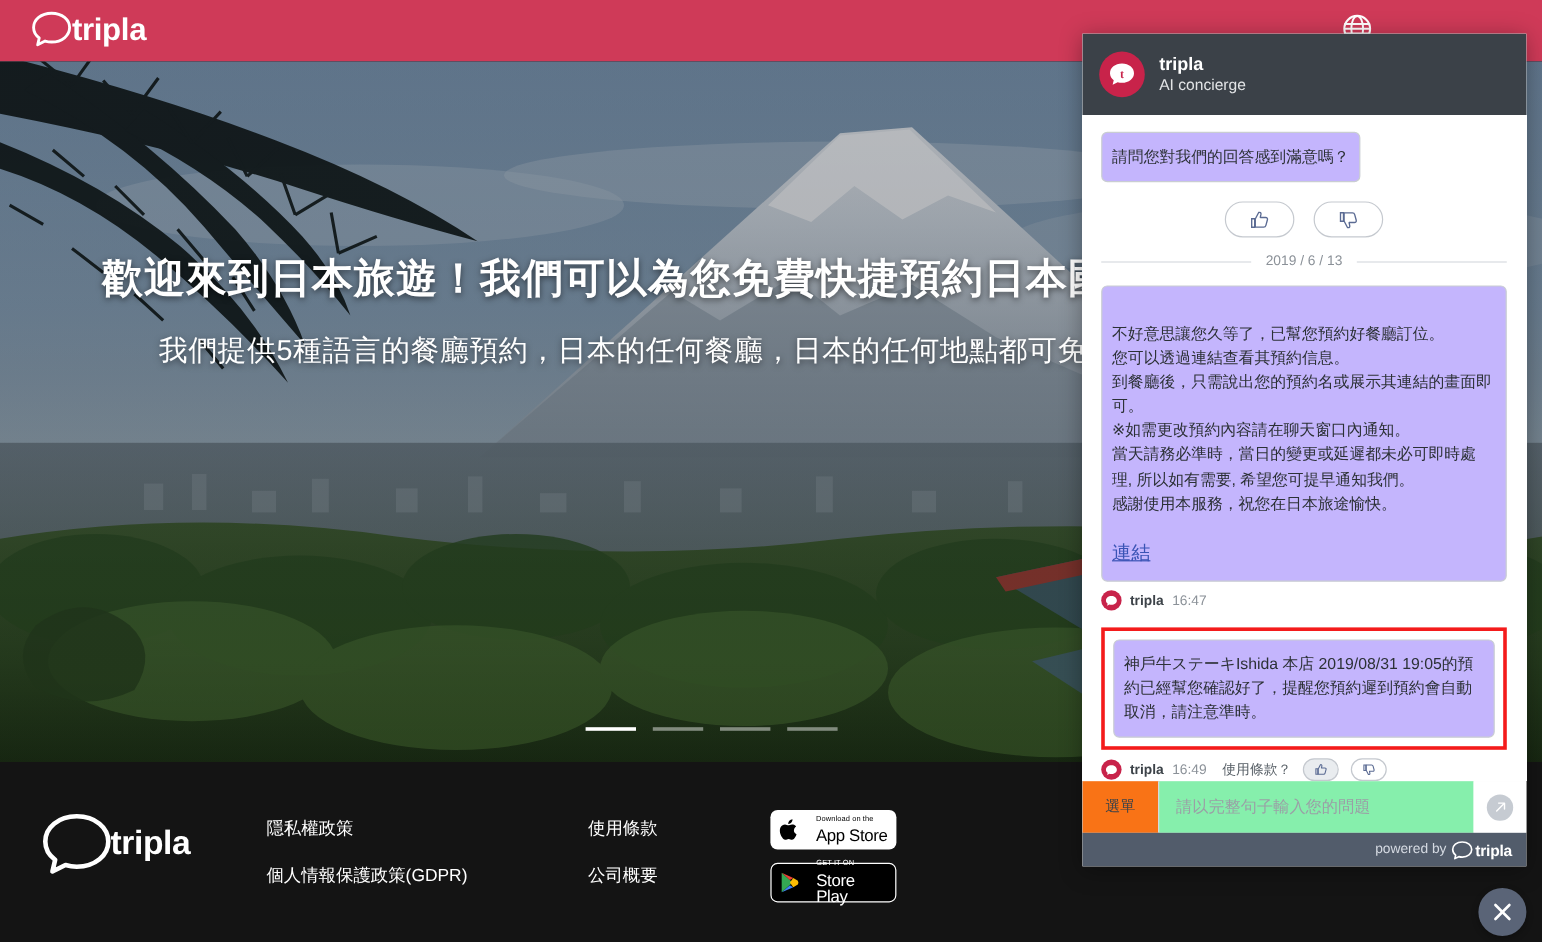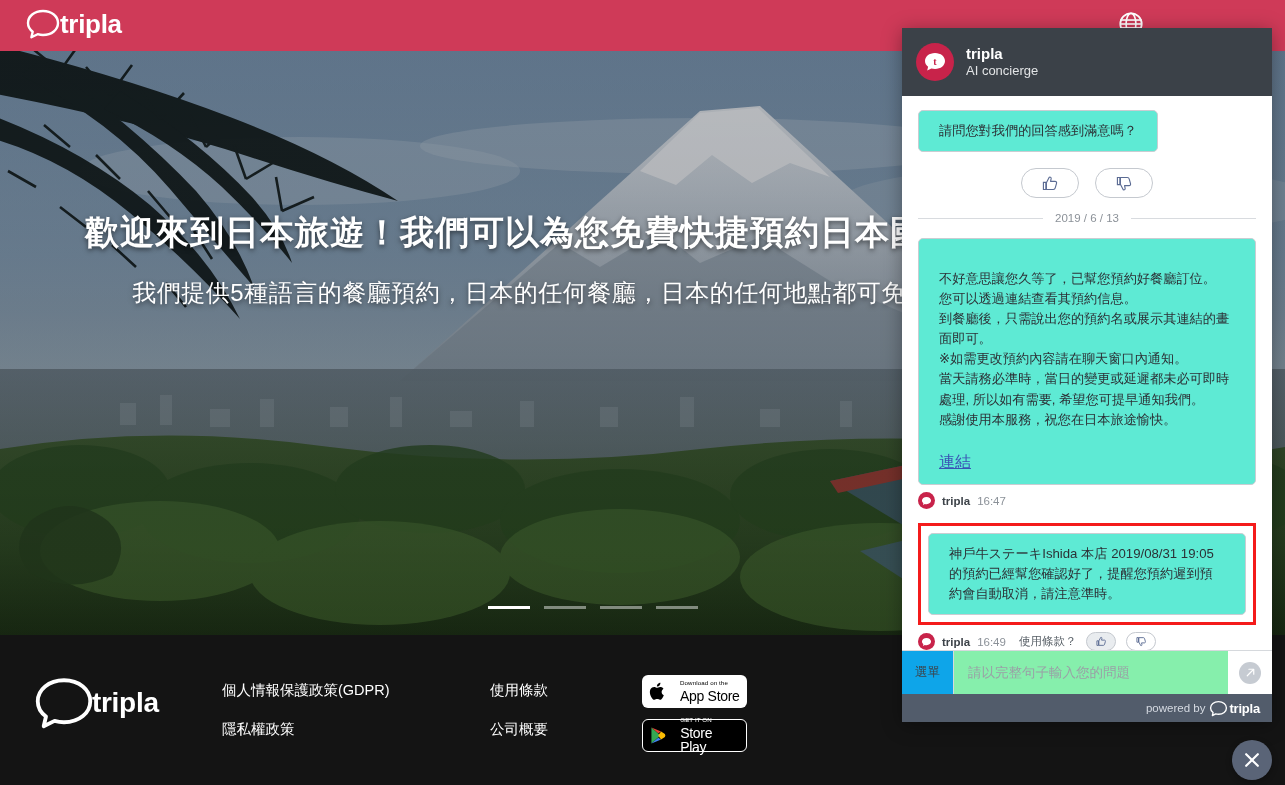--- a/index.html
+++ b/index.html
@@ -206,22 +206,22 @@
     flex: 1 1 auto;
     background: #ffffff;
     padding: 14px 16px 6px 16px;
     overflow-y: auto;
     position: relative;
   }
 
   .bubble {
     border: 1px solid #c9cdd2;
     border-radius: 5px;
-    background: #5eead4;
-    padding: 10px 20px;
+    background: #c4b5fd;
+    padding: 10px 8px;
     font-size: 13.2px;
     line-height: 1.52;
     color: #2c3136;
     display: inline-block;
     max-width: 308px;
     white-space: pre-line;
   }
   .bubble.wide { display: block; max-width: none; }
   .bubble-link {
     color: #3a53b5;
@@ -298,23 +298,23 @@
 
   .chat-input-bar {
     flex: 0 0 auto;
     height: 44px;
     border-top: 1px solid #d6d9dd;
     background: #fff;
     display: flex;
     align-items: stretch;
   }
   .menu-btn {
-    width: 52px;
+    width: 64px;
     border-right: 1px solid #d6d9dd;
-    background: #0ea5e9;
+    background: #f97316;
     color: #3d4349;
     font-size: 12.5px;
     display: flex; align-items: center; justify-content: center;
     cursor: pointer;
     font-family: inherit;
     border-top: none; border-bottom: none; border-left: none;
   }
   .chat-input {
     flex: 1 1 auto;
     border: none;
@@ -501,22 +501,22 @@
   <div class="site-footer">
     <div class="footer-inner">
       <div class="footer-logo">
         <svg width="64" height="56" viewBox="0 0 36 32">
           <path d="M18 3 C9.2 3 3 8.4 3 15 C3 18.5 4.8 21.6 7.7 23.7 L6.4 29.3 L12.6 26.2 C14.3 26.7 16.1 27 18 27 C26.8 27 33 21.6 33 15 C33 8.4 26.8 3 18 3 Z" fill="none" stroke="#ffffff" stroke-width="2.2" stroke-linejoin="round"></path>
         </svg>
         <span class="footer-word">tripla</span>
       </div>
 
       <div class="footer-col c1">
+        <a class="footer-link">隱私權政策</a>
         <a class="footer-link">個人情報保護政策(GDPR)</a>
-        <a class="footer-link">隱私權政策</a>
       </div>
 
       <div class="footer-col c2">
         <a class="footer-link">使用條款</a>
         <a class="footer-link">公司概要</a>
       </div>
 
       <div class="store-col">
         <div class="badge">
           <svg width="17" height="21" viewBox="0 0 17 21">

